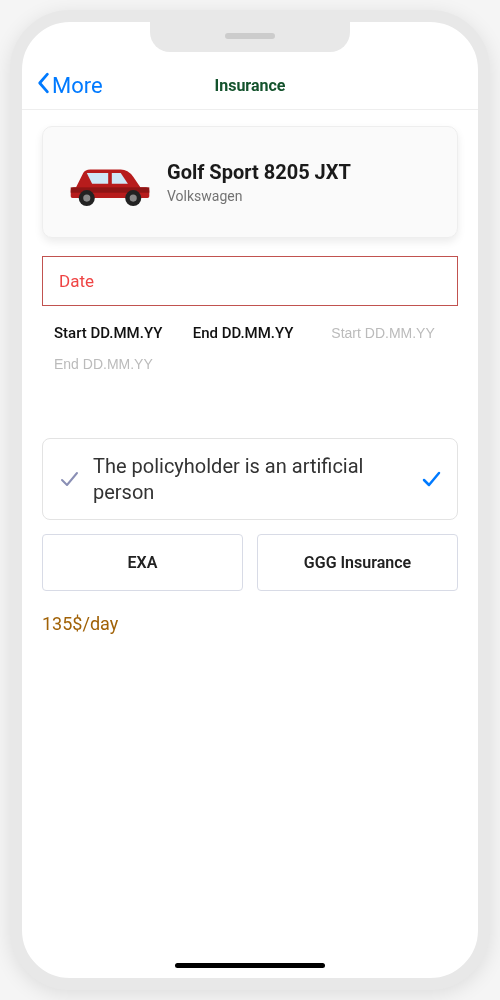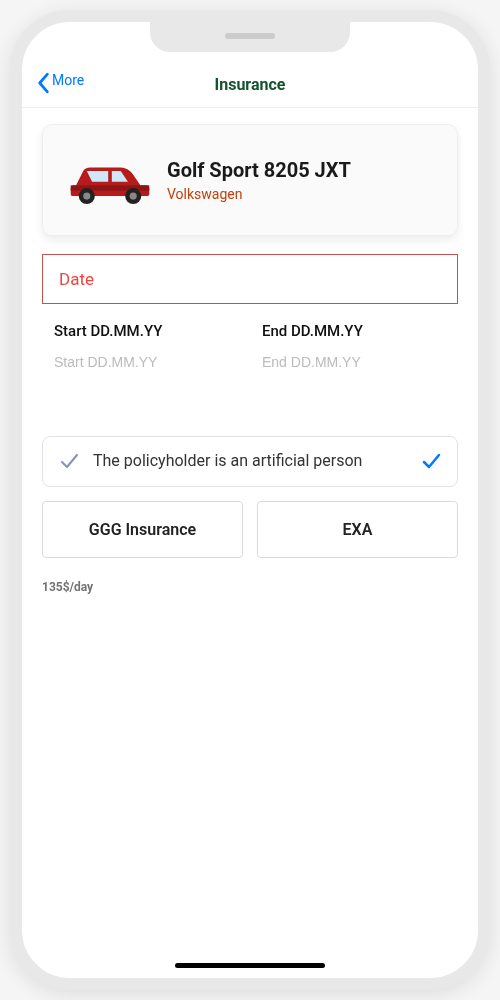--- a/index.html
+++ b/index.html
@@ -51,23 +51,23 @@
   }
   .navbar {
     display: flex;
     align-items: center;
     padding: 8px 14px 10px;
     border-bottom: 1px solid #eee;
     position: relative;
   }
   .back {
     display: flex;
-    align-items: flex-start;
+    align-items: center;
     color: #007aff;
-    font-size: 14px;
+    font-size: 22px;
     gap: 2px;
   }
   .back svg { width: 14px; height: 22px; }
   .title {
     position: absolute;
     left: 50%;
     transform: translateX(-50%);
     font-weight: 700;
     font-size: 16px;
     color: #14532d;
@@ -82,31 +82,31 @@
     border: 1px solid #eee;
     border-radius: 10px;
     padding: 30px 22px;
     display: flex;
     align-items: center;
     gap: 12px;
     box-shadow: 0 4px 8px rgba(0,0,0,0.08);
   }
   .car-icon svg { width: 90px; height: 50px; display: block; }
   .car-text h2 { font-size: 20px; font-weight: 700; color: #1a1a1a; margin-bottom: 4px; }
-  .car-text p { font-size: 14px; color: #c2410c; }
+  .car-text p { font-size: 14px; color: #737373; }
   .section-hdr {
     margin-top: 18px;
     border: 1px solid #c1524f;
     padding: 14px 16px;
     font-size: 17px;
     color: #ef4444;
   }
   .date-grid {
     display: grid;
-    grid-template-columns: 1fr 1fr;
+    grid-template-columns: 1fr 1fr 1fr;
     gap: 14px 24px;
     padding: 18px 12px 10px;
   }
   .date-label { font-size: 15px; color: #111; font-weight: 500; }
   .date-input {
     border: none;
     font-size: 14px;
     color: #bbb;
     background: transparent;
     width: 100%;
@@ -115,21 +115,21 @@
   .date-input::placeholder { color: #bbb; }
   .policy-row {
     margin-top: 56px;
     border: 1px solid #e3e3e3;
     border-radius: 8px;
     padding: 14px 16px;
     display: flex;
     align-items: center;
     gap: 14px;
   }
-  .policy-row .txt { flex: 1; font-size: 16px; color: #333; line-height: 1.3; }
+  .policy-row .txt { flex: 1; font-size: 20px; color: #333; line-height: 1.3; }
   .check-icon svg { width: 20px; height: 20px; display: block; }
   .companies {
     margin-top: 14px;
     display: grid;
     grid-template-columns: 1fr 1fr;
     gap: 14px;
   }
   .company-btn {
     border: 1px solid #d8dbe6;
     border-radius: 4px;
@@ -140,21 +140,21 @@
     color: #222;
     background: #fff;
   }
   .bottom {
     margin-top: 22px;
     display: flex;
     align-items: center;
     justify-content: space-between;
     gap: 16px;
   }
-  .price { font-size: 12px; font-weight: 700; color: #737373; }
+  .price { font-size: 18px; font-weight: 400; color: #a16207; }
   .buy-btn {
     background: #6b72c9;
     color: #fff;
     border: none;
     border-radius: 6px;
     padding: 16px 36px;
     font-size: 15px;
     font-weight: 500;
   }
   .home-ind {
@@ -227,22 +227,22 @@
         <div class="txt">The policyholder is an artificial person</div>
         <span class="check-icon">
           <svg viewBox="0 0 20 20">
               <path d="M3 11 L8 16 L18 4" stroke="#007aff" stroke-width="2.5" fill="none" stroke-linecap="round" stroke-linejoin="round"></path>
             </svg>
         </span>
       </div>
 
 
       <div class="companies">
+        <div class="company-btn">EXA</div>
         <div class="company-btn">GGG Insurance</div>
-        <div class="company-btn">EXA</div>
       </div>
 
       <div class="bottom">
         <div class="price">135$/day</div>
       </div>
 
     </div>
 
     <div class="home-ind"></div>
   </div>

